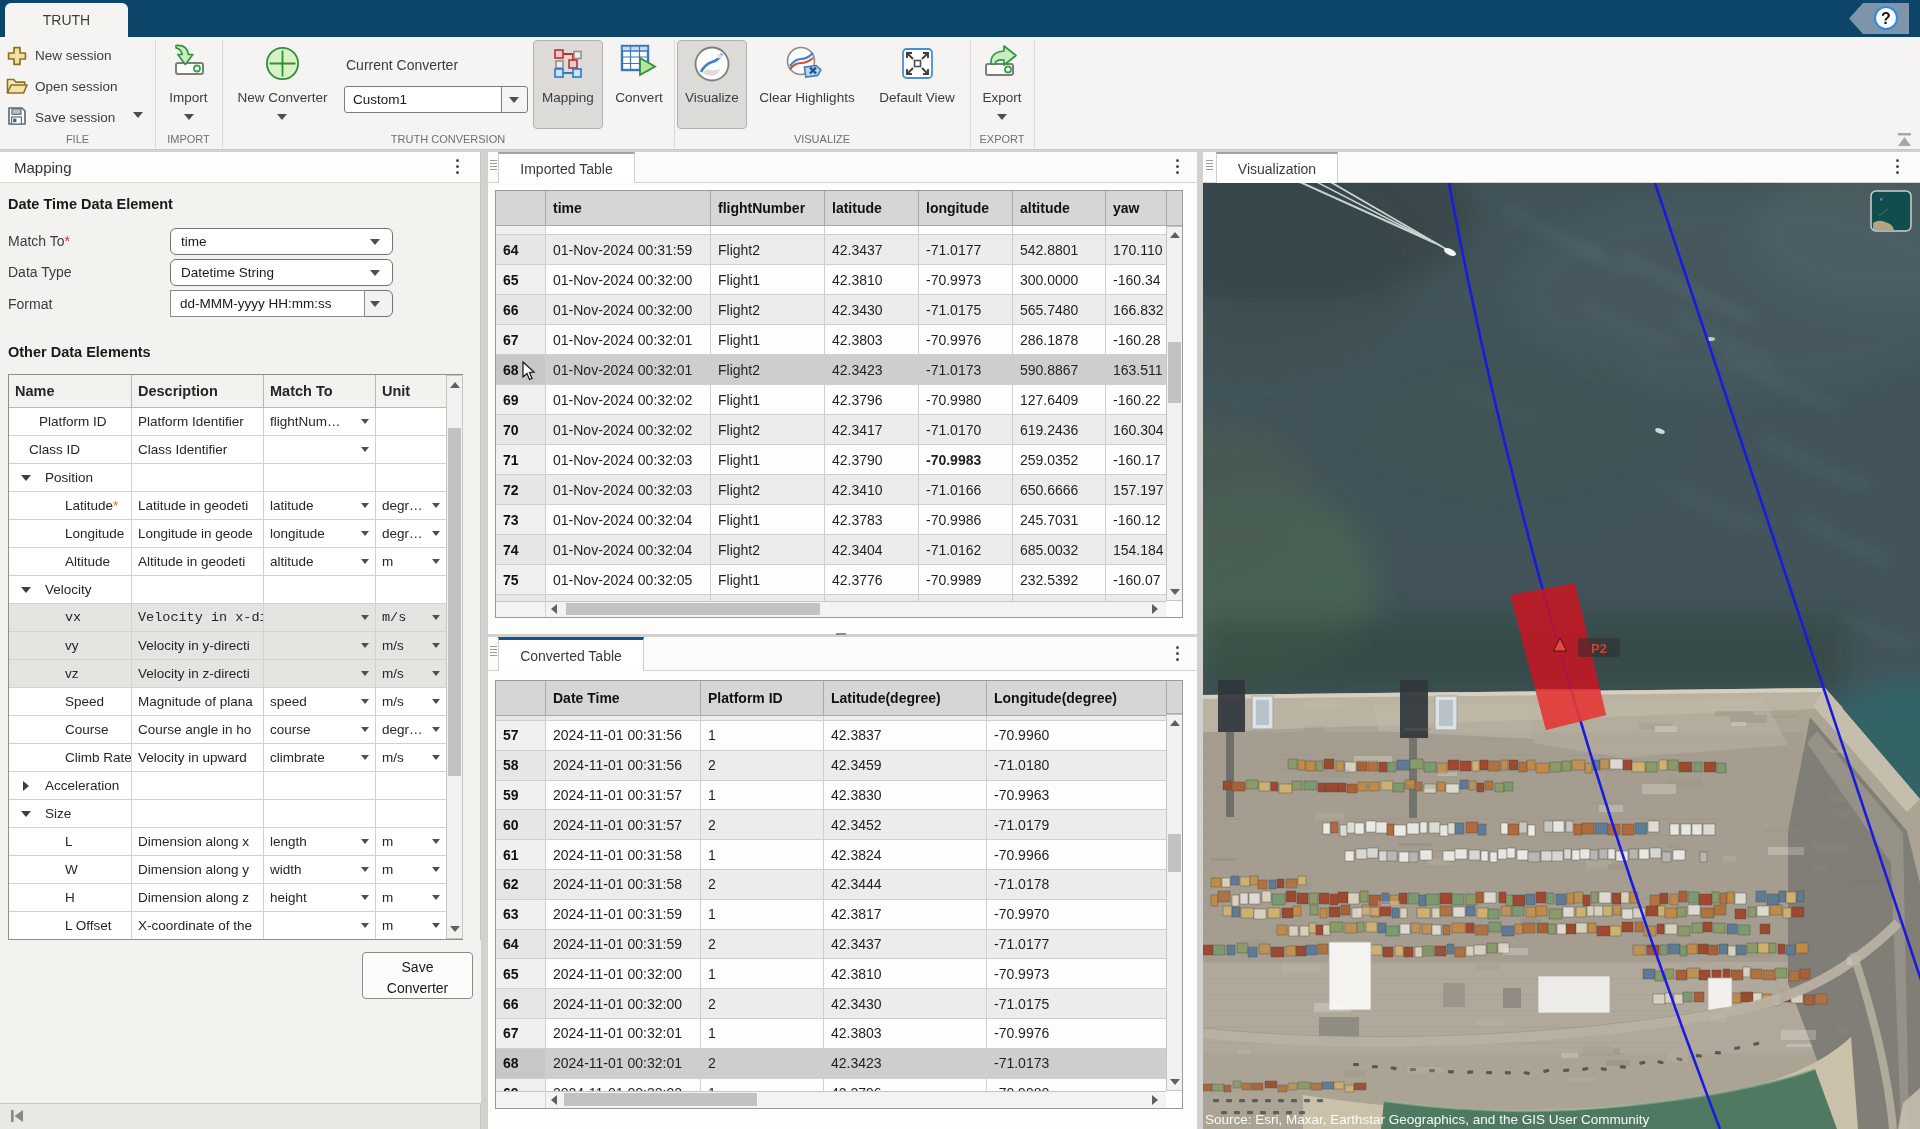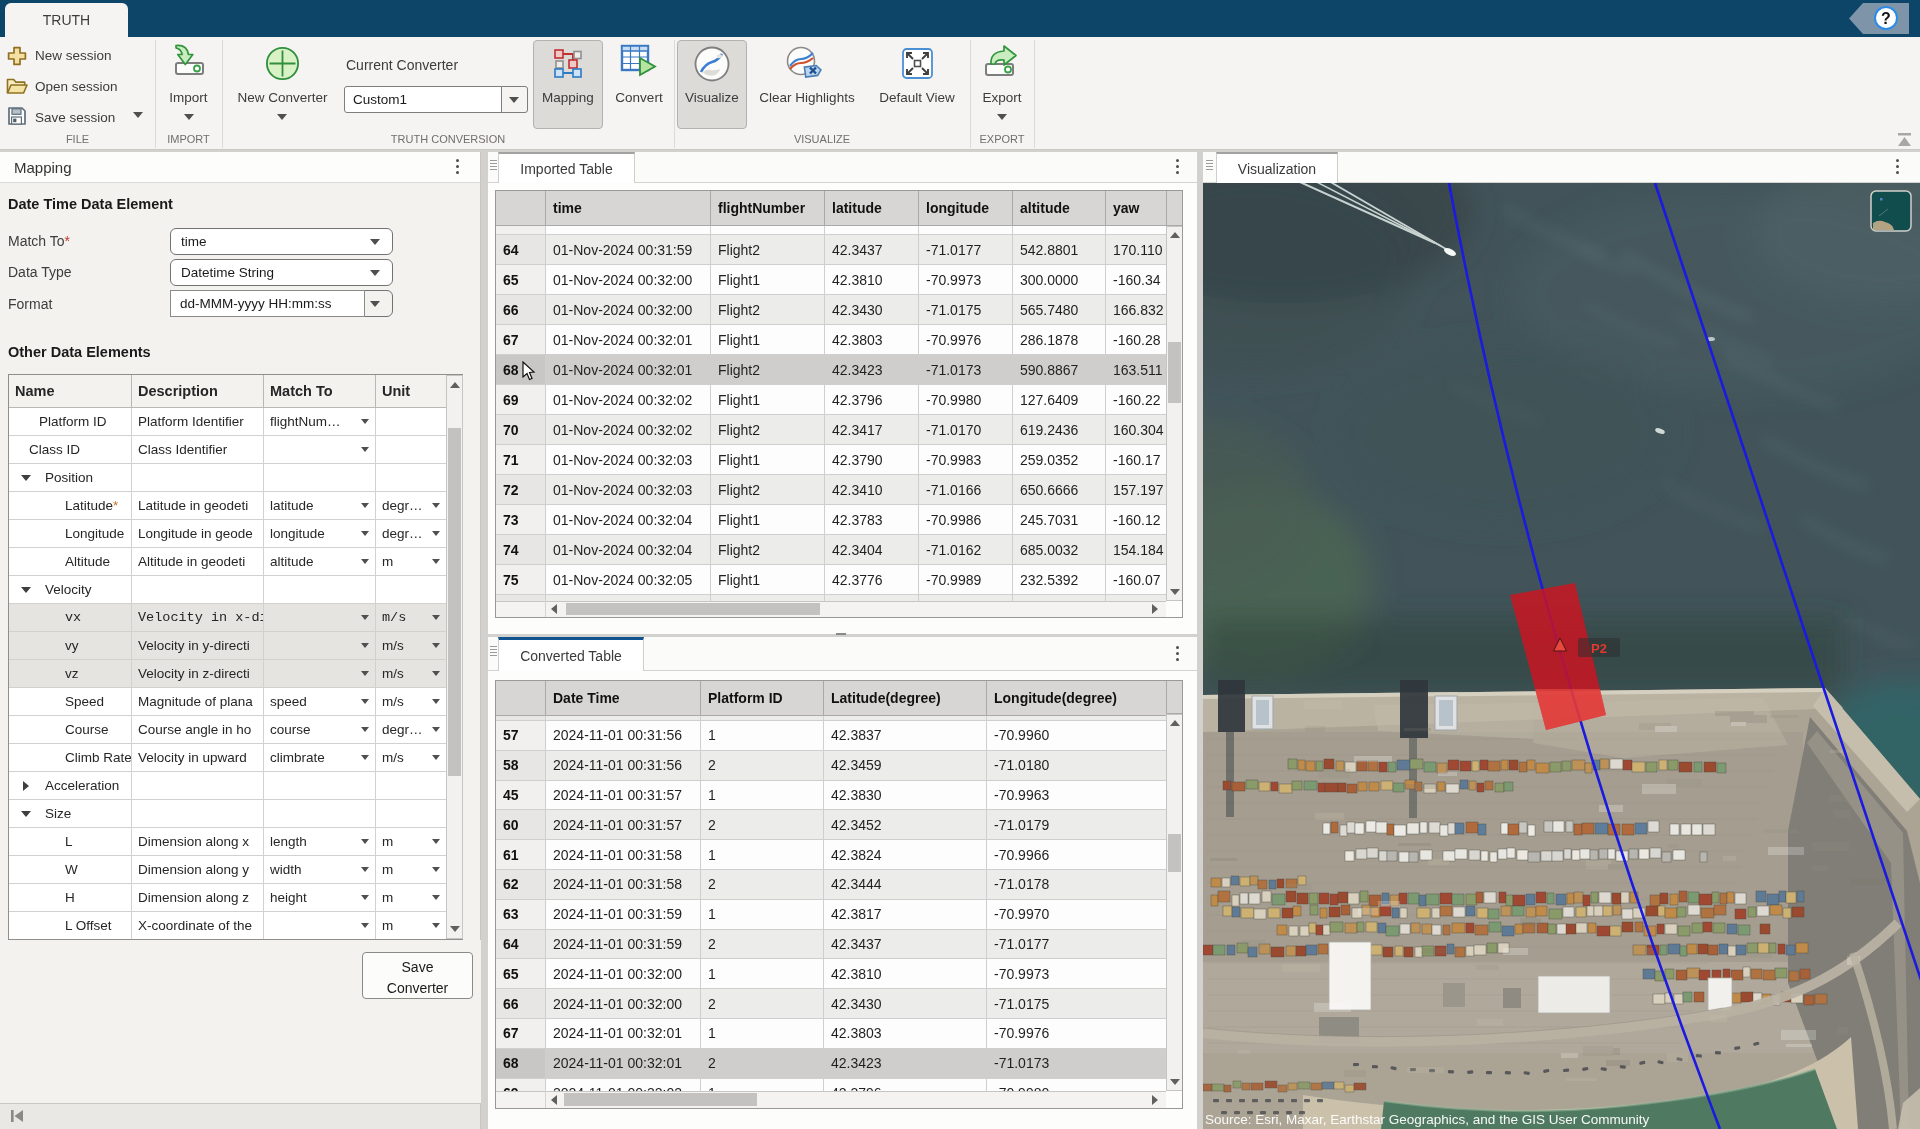--- a/index.html
+++ b/index.html
@@ -437,21 +437,21 @@
           <td style="background:#ececeb;">42.3417</td>
           <td style="background:#ececeb;">-71.0170</td>
           <td style="background:#ececeb;">619.2436</td>
           <td style="background:#ececeb;">160.304</td>
         </tr>
         <tr style="height:30px;">
           <td class="rn" style="background:#f1f0ee;">71</td>
           <td style="background:#fdfdfd;">01-Nov-2024 00:32:03</td>
           <td style="background:#fdfdfd;">Flight1</td>
           <td style="background:#fdfdfd;">42.3790</td>
-          <td style="background:#fdfdfd;">-70.9983</td>
+          <td style="background:#fdfdfd;font-weight:bold;">-70.9983</td>
           <td style="background:#fdfdfd;">259.0352</td>
           <td style="background:#fdfdfd;">-160.17</td>
         </tr>
         <tr style="height:30px;">
           <td class="rn" style="background:#e7e6e4;">72</td>
           <td style="background:#ececeb;">01-Nov-2024 00:32:03</td>
           <td style="background:#ececeb;">Flight2</td>
           <td style="background:#ececeb;">42.3410</td>
           <td style="background:#ececeb;">-71.0166</td>
           <td style="background:#ececeb;">650.6666</td>
@@ -559,21 +559,21 @@
           <td style="background:#fdfdfd;">-70.9960</td>
         </tr>
         <tr style="height:29.8px;">
           <td class="rn" style="background:#e7e6e4;">58</td>
           <td style="background:#ececeb;">2024-11-01 00:31:56</td>
           <td style="background:#ececeb;">2</td>
           <td style="background:#ececeb;">42.3459</td>
           <td style="background:#ececeb;">-71.0180</td>
         </tr>
         <tr style="height:29.8px;">
-          <td class="rn" style="background:#f1f0ee;">45</td>
+          <td class="rn" style="background:#f1f0ee;">59</td>
           <td style="background:#fdfdfd;">2024-11-01 00:31:57</td>
           <td style="background:#fdfdfd;">1</td>
           <td style="background:#fdfdfd;">42.3830</td>
           <td style="background:#fdfdfd;">-70.9963</td>
         </tr>
         <tr style="height:29.8px;">
           <td class="rn" style="background:#e7e6e4;">60</td>
           <td style="background:#ececeb;">2024-11-01 00:31:57</td>
           <td style="background:#ececeb;">2</td>
           <td style="background:#ececeb;">42.3452</td>

